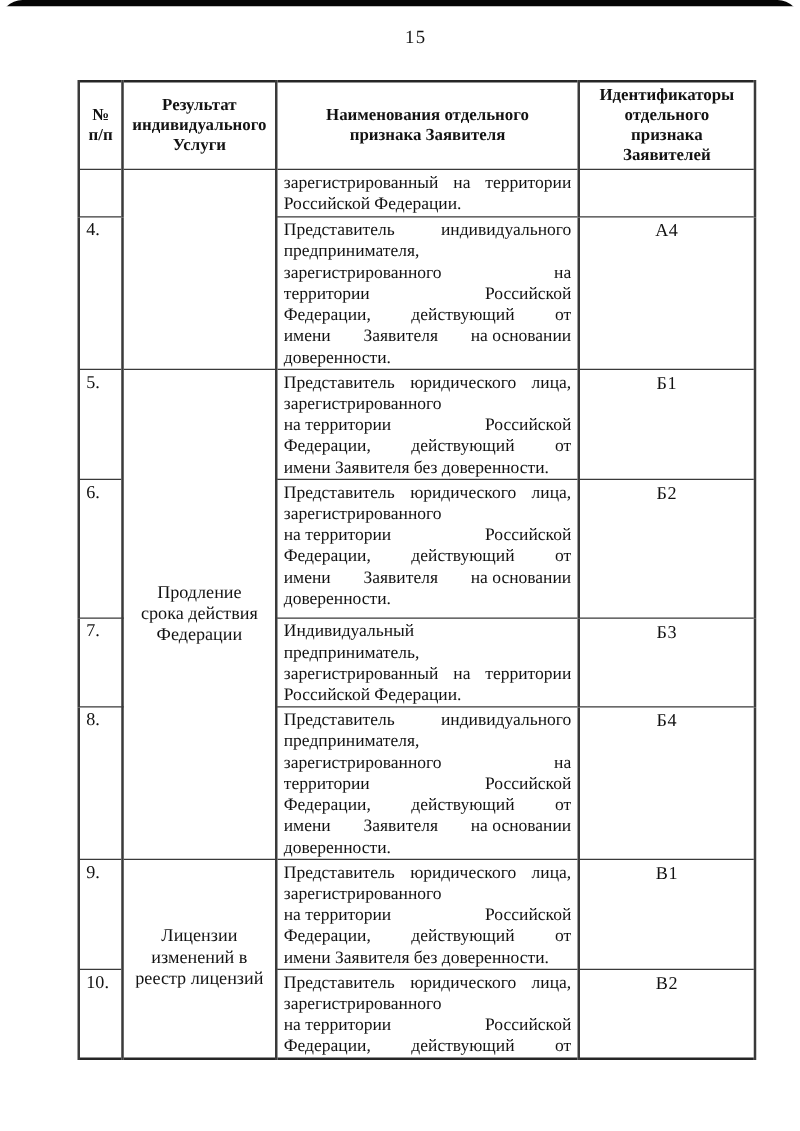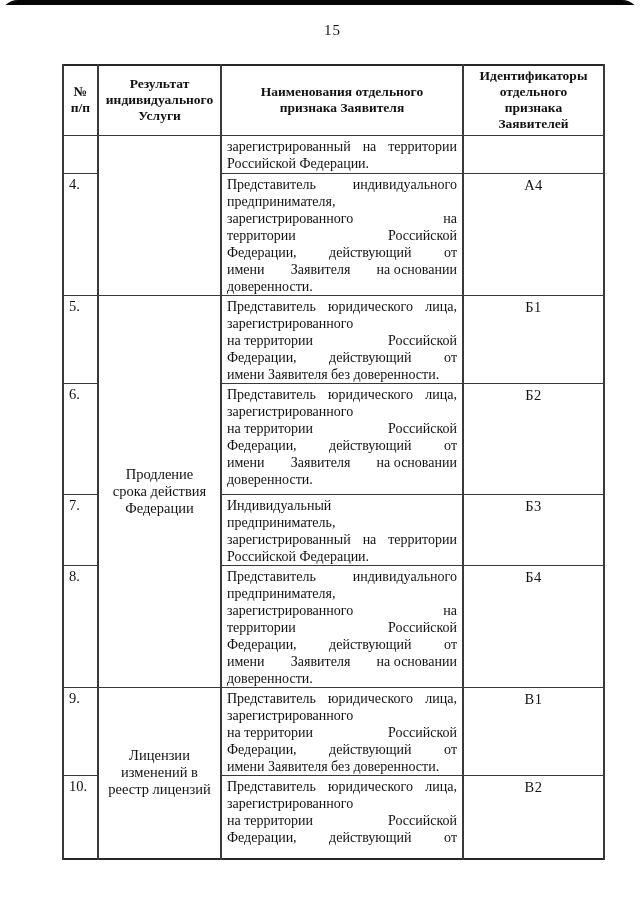--- a/index.html
+++ b/index.html
@@ -306,21 +306,21 @@
               <span>Федерации,</span>
               <span>действующий</span>
               <span>от</span>
             </div>
             <div class="line">
               <span>имени Заявителя без доверенности.</span>
             </div>
           </td>
           <td class="c-id">В1</td>
         </tr>
-        <tr style="height: 84px;">
+        <tr style="height: 72px;">
           <td class="c-num">10.</td>
           <td class="c-name">
             <div class="line">
               <span>Представитель</span>
               <span>юридического</span>
               <span>лица,</span>
             </div>
             <div class="line">
               <span>зарегистрированного</span>
             </div>

